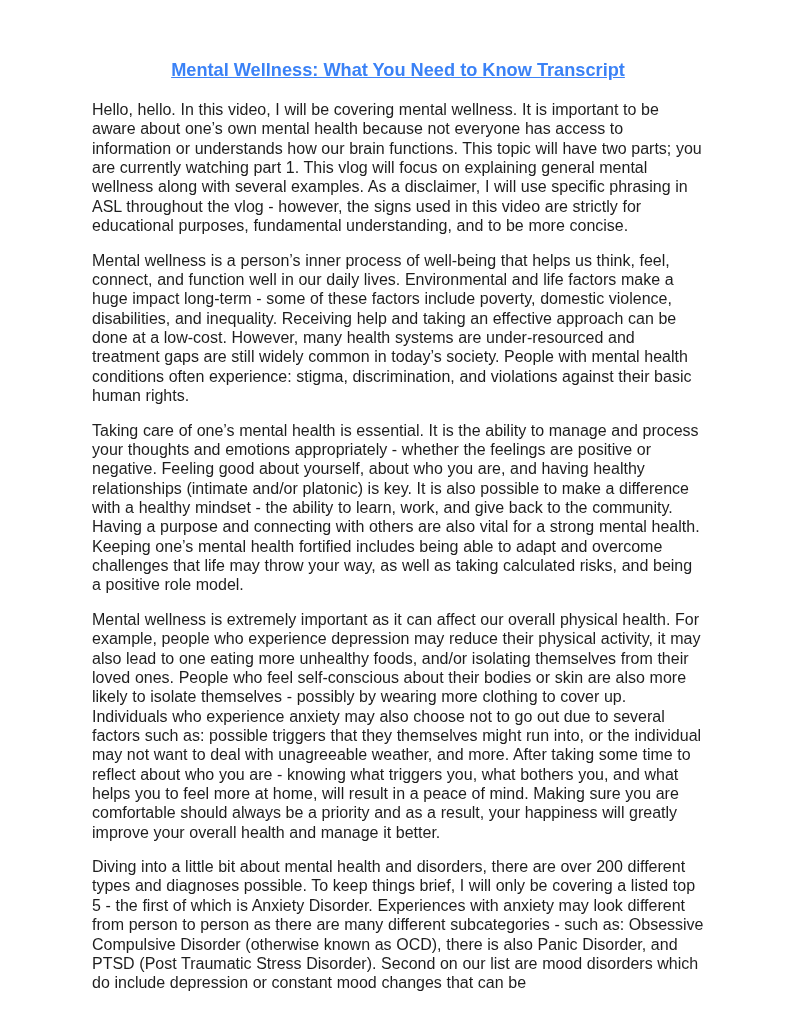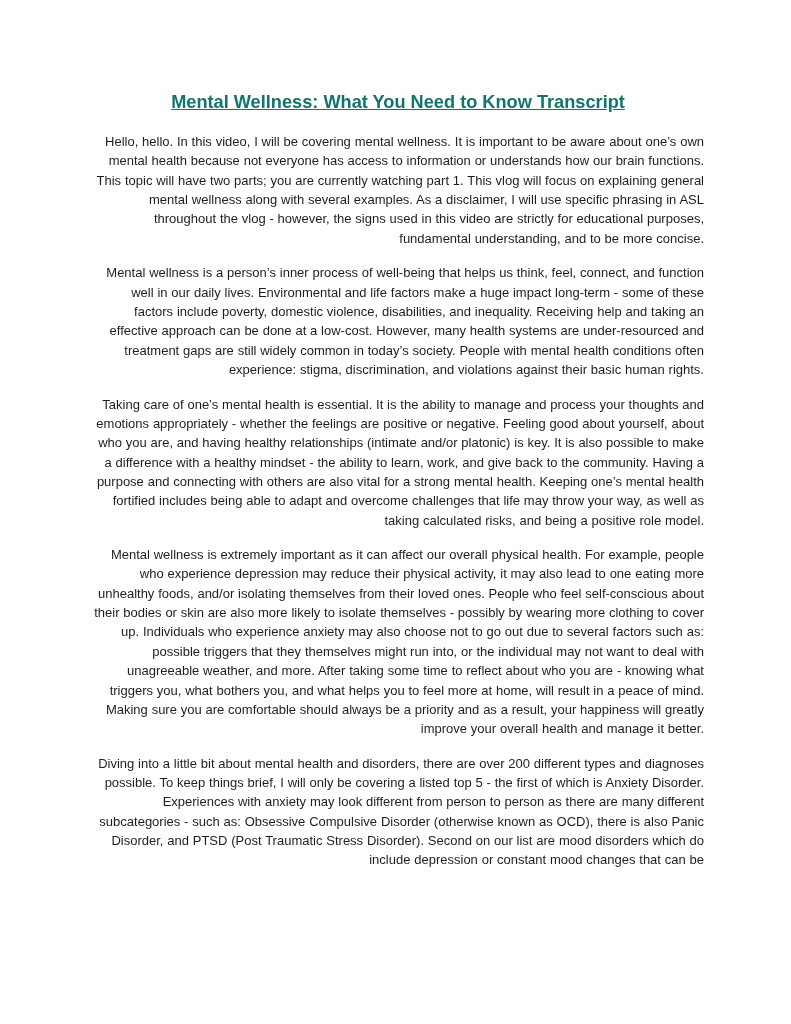--- a/index.html
+++ b/index.html
@@ -21,29 +21,29 @@
       top: 0;
       width: 612px;
       color: #1e1e1e;
     }
     .doc-title {
       font-size: 18.2px;
       line-height: 20px;
       font-weight: 700;
       text-decoration: underline;
       text-align: center;
-      margin: 92px 0 20px 0;
-      color: #0f766e;
+      margin: 60px 0 20px 0;
+      color: #3b82f6;
       white-space: nowrap;
     }
     .doc-paragraph {
-      font-size: 13px;
+      font-size: 16px;
       line-height: 19.35px;
       margin: 0 0 15.2px 0;
-      text-align: right;
+      text-align: left;
       word-spacing: 0.2px;
     }
   </style>
 </head>
 <body>
 
 <div class="page">
   <div class="content">
     <h1 class="doc-title">Mental Wellness: What You Need to Know Transcript</h1>
     <p class="doc-paragraph">Hello, hello. In this video, I will be covering mental wellness. It is important to be aware about one’s own mental health because not everyone has access to information or understands how our brain functions. This topic will have two parts; you are currently watching part 1. This vlog will focus on explaining general mental wellness along with several examples. As a disclaimer, I will use specific phrasing in ASL throughout the vlog - however, the signs used in this video are strictly for educational purposes, fundamental understanding, and to be more concise.</p>

